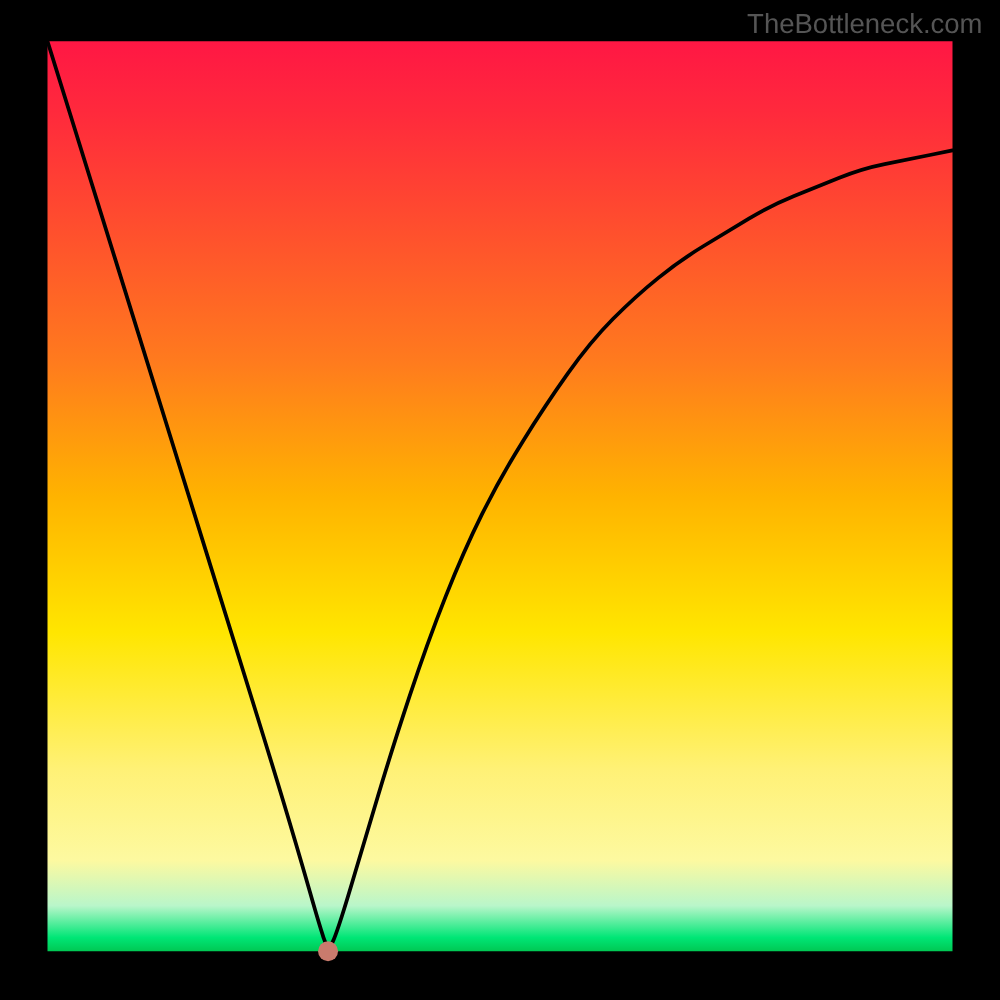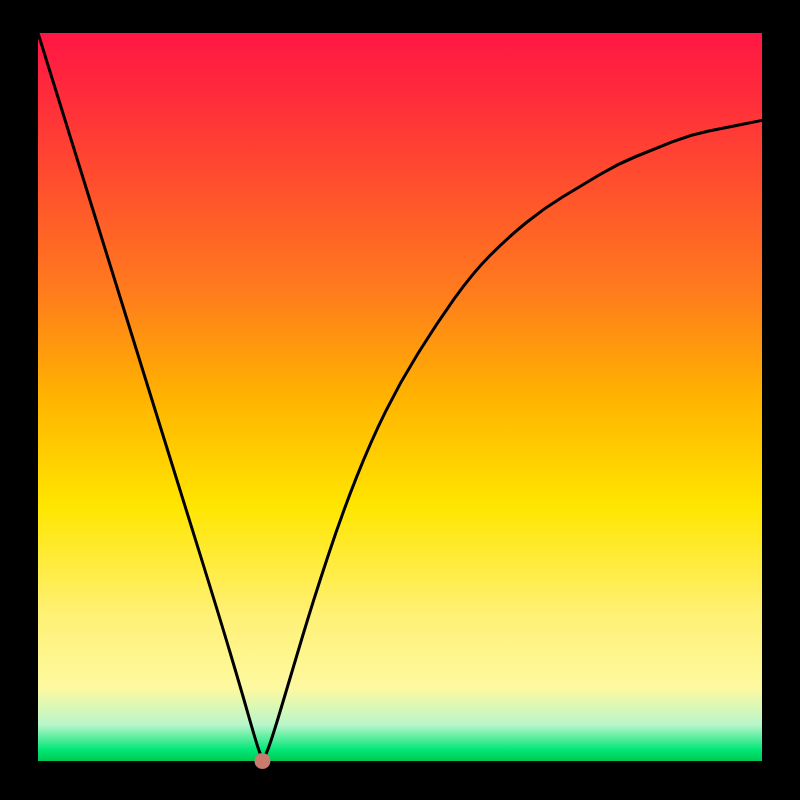--- a/index.html
+++ b/index.html
@@ -32,20 +32,21 @@
     left: 0;
     width: 800px;
     height: 800px;
     display: block;
   }
 </style>
 </head>
 <body>
 
 <div class="stage">
+  <div class="watermark">TheBottleneck.com</div>
 
   <svg id="chart-svg" viewBox="0 0 800 800">
     <defs>
       <linearGradient id="bg-grad" x1="0" y1="0" x2="0" y2="1">
           <stop offset="0%" stop-color="#ff1744"></stop>
           <stop offset="8%" stop-color="#ff2a3c"></stop>
           <stop offset="20%" stop-color="#ff4d2e"></stop>
           <stop offset="35%" stop-color="#ff7a1e"></stop>
           <stop offset="50%" stop-color="#ffb300"></stop>
           <stop offset="65%" stop-color="#ffe600"></stop>

